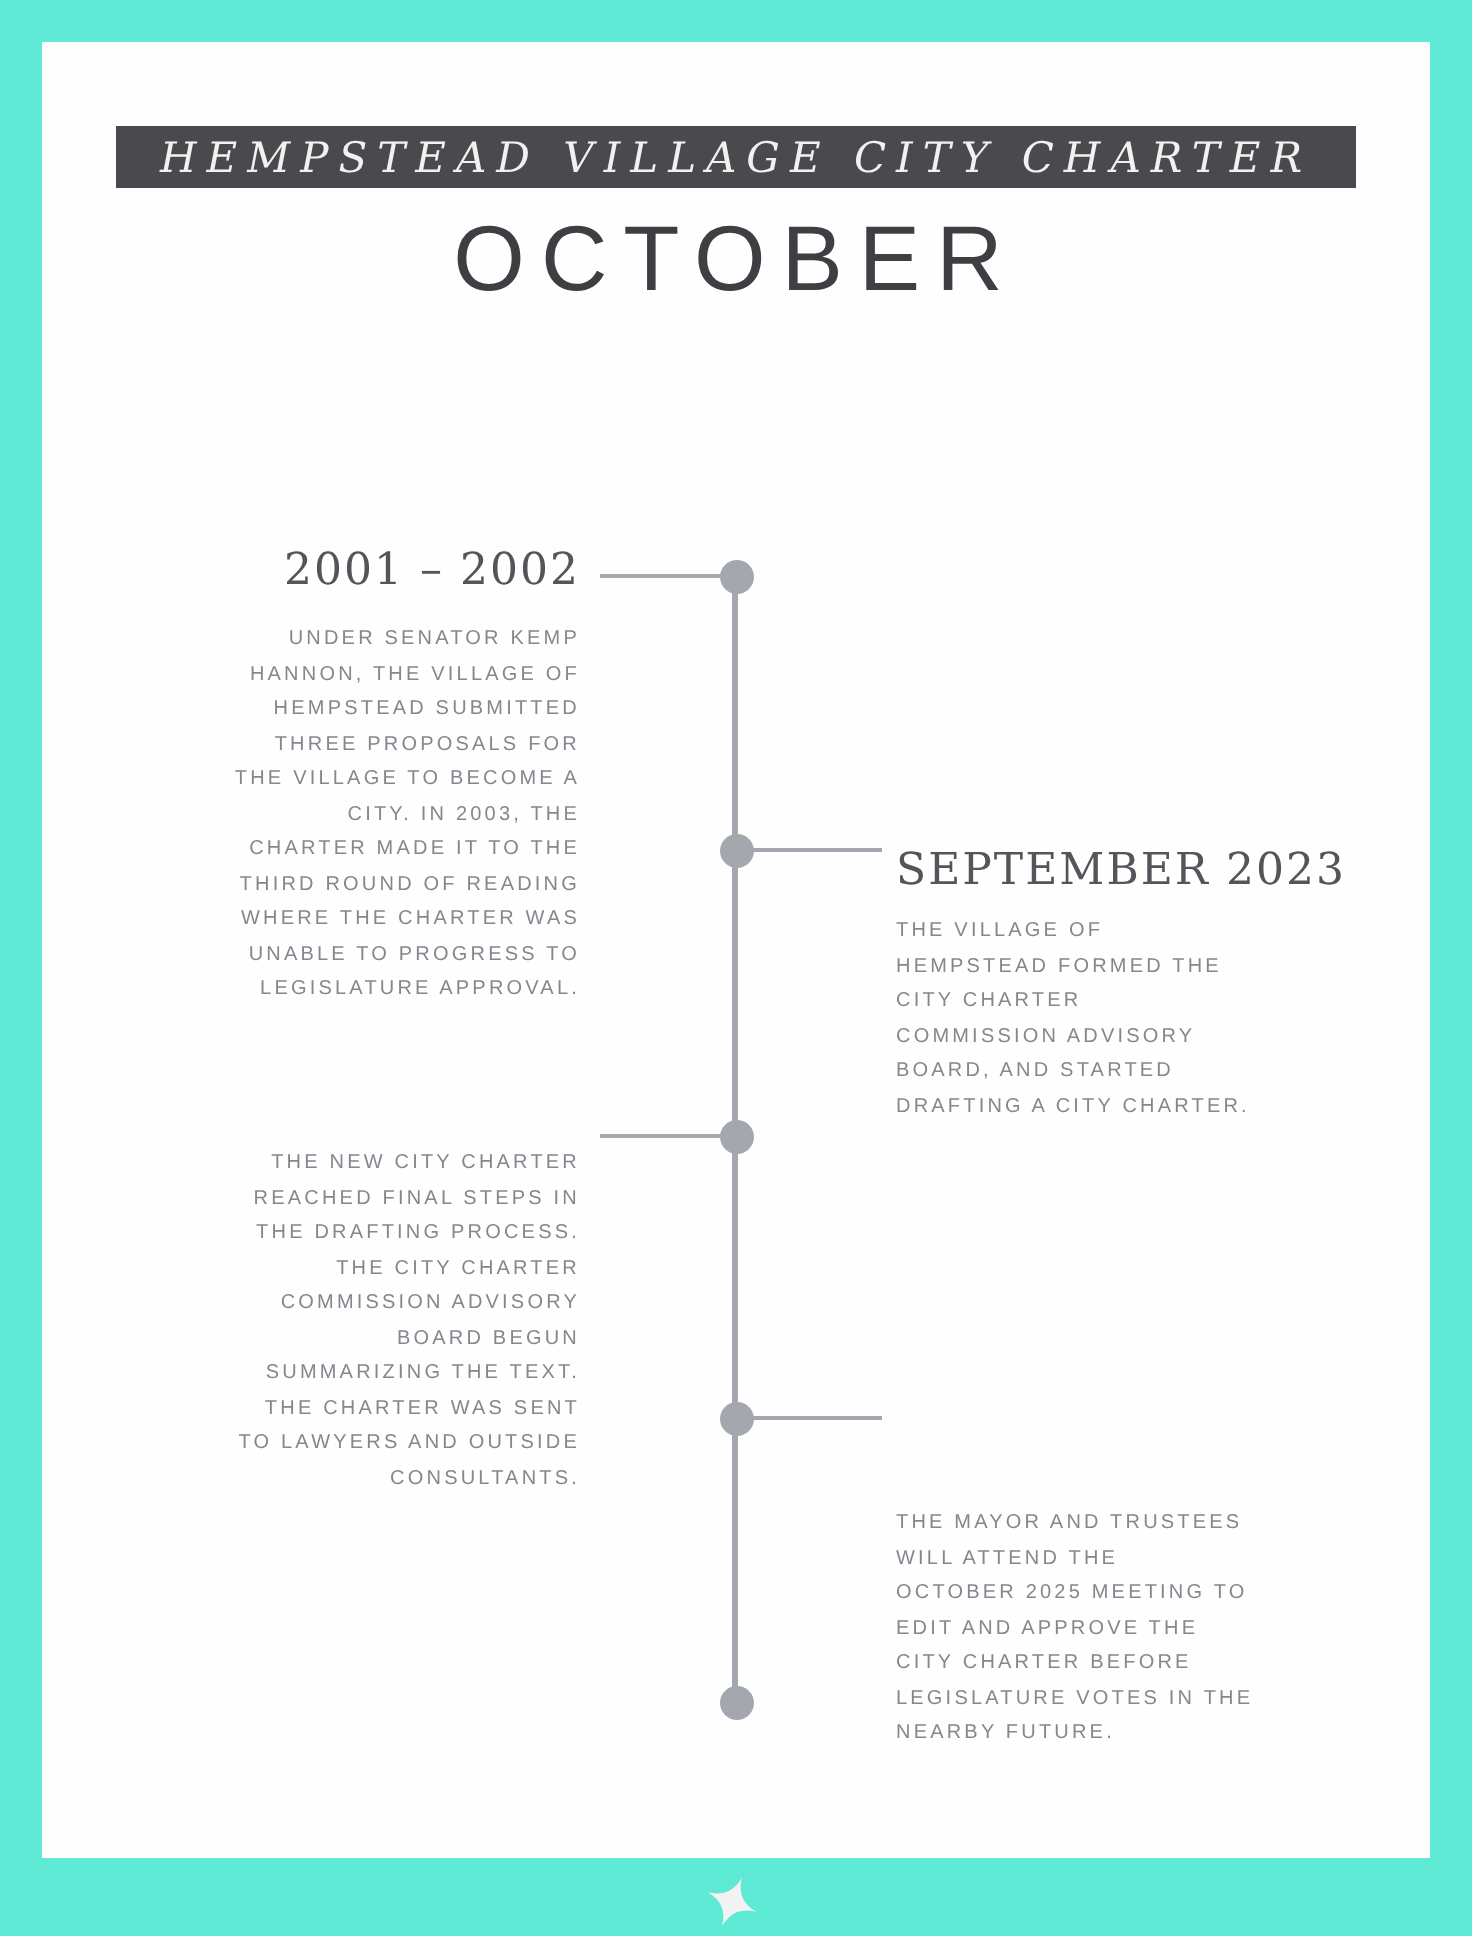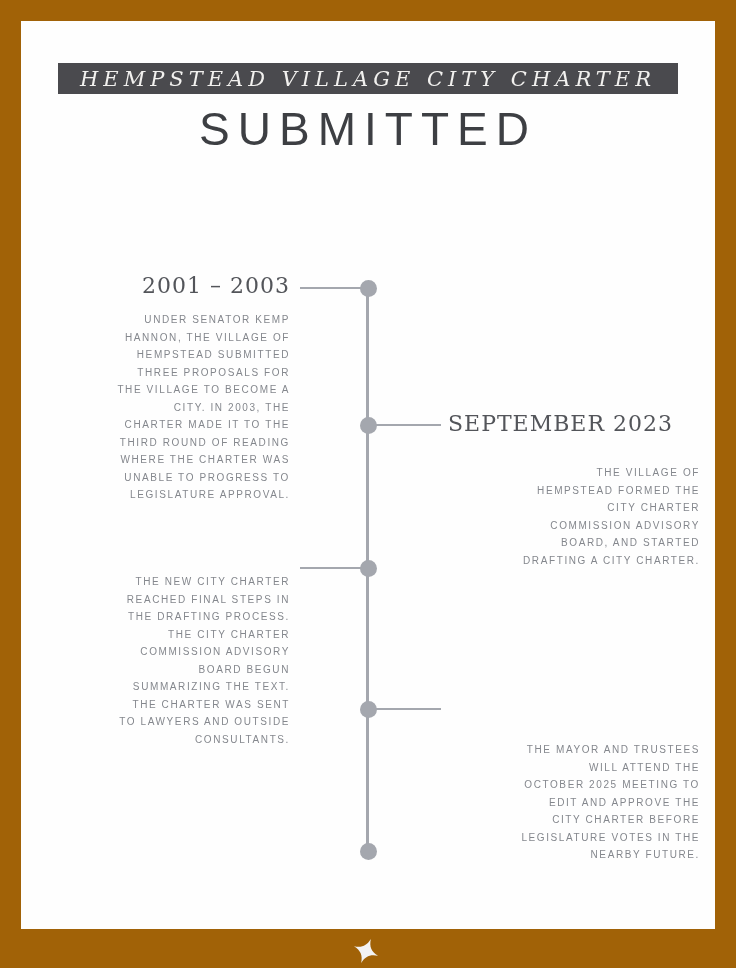--- a/index.html
+++ b/index.html
@@ -1,19 +1,19 @@
 <!DOCTYPE html>
 <html><head>
 <meta charset="utf-8">
 <style>
   html, body { margin: 0; padding: 0; background: #ffffff; }
   .frame {
     position: relative;
     width: 736px; height: 968px;
-    background: #a16207;
+    background: #5eead4;
     overflow: hidden;
     font-family: "Liberation Sans", sans-serif;
   }
   .page {
     position: absolute;
     left: 21px; top: 21px;
     width: 694px; height: 908px;
     background: #fefefe;
   }
   .banner {
@@ -97,25 +97,25 @@
   .body {
     position: absolute;
     margin: 0;
     font-size: 10px;
     line-height: 17.5px;
     letter-spacing: 1.6px;
     color: #84878d;
     white-space: pre-line;
   }
   .side-left  { right: 425px; text-align: right; }
-  .side-right { left: 427px;  text-align: right; }
+  .side-right { left: 427px;  text-align: left; margin-top: 12px; }
   .date-0 { top: 252px; }
   .body-0 { top: 290px; width: 256px; }
   .date-1 { top: 390px; }
-  .body-1 { top: 443px; width: 252px; }
+  .body-1 { top: 424px; width: 252px; }
   .date-2 { top: 533px; }
   .body-2 { top: 552px; width: 256px; }
   .date-3 { top: 674px; }
   .body-3 { top: 720px; width: 252px; }
   
   .sparkle {
     position: absolute;
     left: 353px; top: 938px;
     width: 26px; height: 26px;
     transform: rotate(22deg);
@@ -124,37 +124,37 @@
 </head>
 <body>
 
 <div class="frame">
   <div class="page">
 
     <div class="banner">
       <span>HEMPSTEAD VILLAGE CITY CHARTER</span>
     </div>
 
-    <h1 class="title">SUBMITTED</h1>
+    <h1 class="title">OCTOBER</h1>
 
 
     <div class="vline"></div>
 
     <div class="dot dot-0"></div>
     <div class="dot dot-1"></div>
     <div class="dot dot-2"></div>
     <div class="dot dot-3"></div>
     <div class="dot dot-4"></div>
 
     <div class="connector conn-0"></div>
     <div class="connector conn-1"></div>
     <div class="connector conn-2"></div>
     <div class="connector conn-3"></div>
 
-    <h2 class="date side-left date-0">2001 – 2003</h2>
+    <h2 class="date side-left date-0">2001 – 2002</h2>
     <p class="body side-left body-0">UNDER SENATOR KEMP
 HANNON, THE VILLAGE OF
 HEMPSTEAD SUBMITTED
 THREE PROPOSALS FOR
 THE VILLAGE TO BECOME A
 CITY. IN 2003, THE
 CHARTER MADE IT TO THE
 THIRD ROUND OF READING
 WHERE THE CHARTER WAS
 UNABLE TO PROGRESS TO

